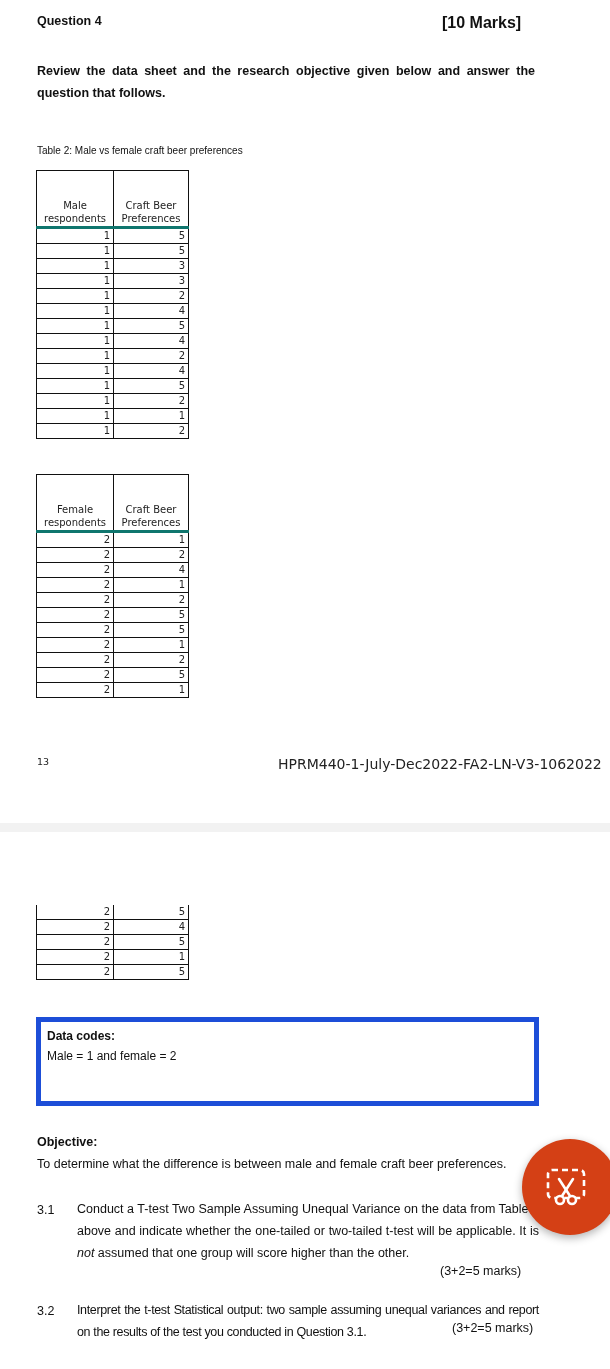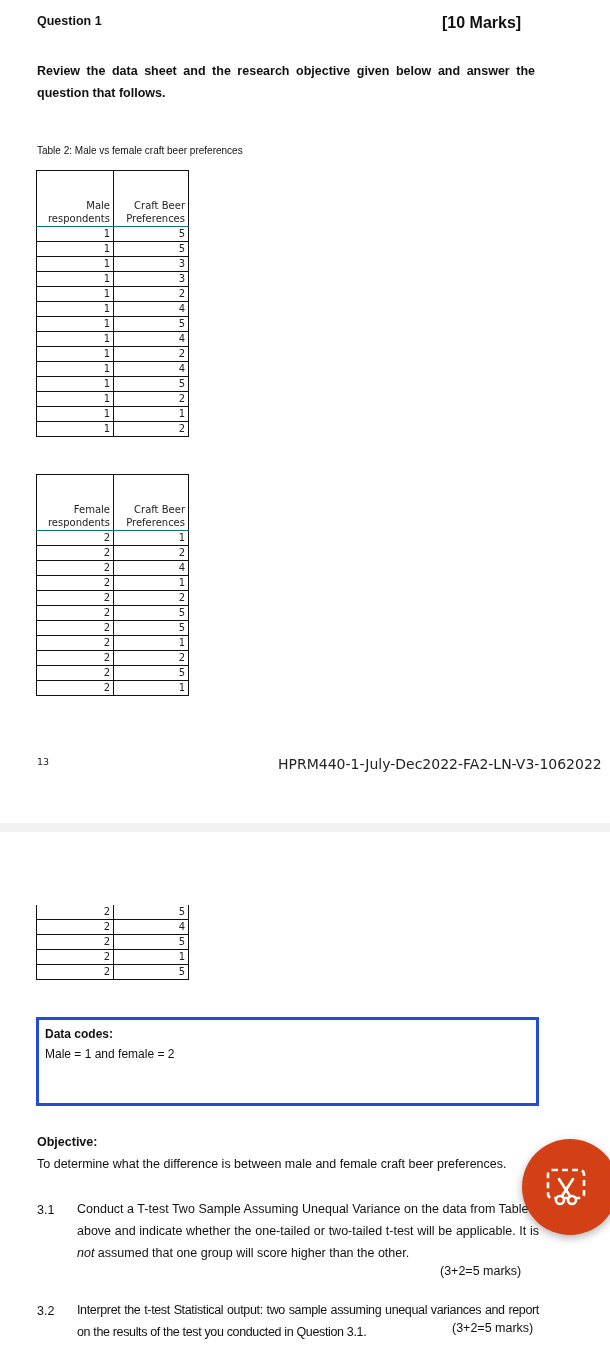--- a/index.html
+++ b/index.html
@@ -18,33 +18,33 @@
     position: absolute; border-collapse: collapse;
     font-family: "DejaVu Sans", sans-serif; font-size: 10px; color: #222;
   }
   table.data td {
     border: 1px solid #111; padding: 0 3px; text-align: right;
     height: 14px; line-height: 14px;
   }
   table.data td.c1 { width: 70px; }
   table.data td.c2 { width: 68px; }
   table.data tr.head td {
-    text-align: right; vertical-align: bottom; height: 54px; line-height: 13px; padding-bottom: 1px;
-    border-bottom: 1px solid #0f766e;
+    text-align: center; vertical-align: bottom; height: 54px; line-height: 13px; padding-bottom: 1px;
+    border-bottom: 3px solid #0f766e;
     margin-top: 40px;
   }
   table.data tr.head td.c1 { border-right: 1px solid #111; }
   table.cont tr:first-child td { border-top: none; }
 
   .footer-num { left: 37px; top: 756px; font-family: "DejaVu Sans", sans-serif; font-size: 9.5px; color: #222; }
   .footer-code { left: 278px; top: 756px; font-family: "DejaVu Sans", sans-serif; font-size: 14px; color: #222; }
   .page-gap { left: 0; top: 823px; width: 610px; height: 9px; background: #f2f2f2; }
 
   .codes-box {
-    left: 36px; top: 1017px; width: 491px; height: 89px; border: 3px solid #1d4ed8;
+    left: 36px; top: 1017px; width: 491px; height: 89px; border: 5px solid #1d4ed8;
     padding: 4px 0 0 6px; font-size: 12px; line-height: 20px; box-sizing: border-box; width: 503px;
   }
   .codes-box .h { font-weight: bold; }
 
   .obj-h { left: 37px; top: 1135px; font-size: 12.5px; font-weight: bold; }
   .obj-t { left: 37px; top: 1157px; font-size: 12.5px; }
 
   .qnum { font-size: 12.5px; }
   .qtext { font-size: 12.5px; line-height: 22px; text-align: justify; width: 462px; }
   .q31-num { left: 37px; top: 1203px; }
@@ -57,21 +57,21 @@
   .fab {
     left: 522px; top: 1139px; width: 96px; height: 96px; border-radius: 50%;
     background: #d44015; box-shadow: 0 3px 8px rgba(0,0,0,0.3);
     display: flex; align-items: center; justify-content: center; cursor: pointer;
   }
   .fab svg { width: 44px; height: 44px; margin-right: 8px; }
 </style>
 </head>
 <body>
 
-<div class="abs q-title">Question 1</div>
+<div class="abs q-title">Question 4</div>
 <div class="abs q-marks">[10 Marks]</div>
 <div class="abs intro">Review the data sheet and the research objective given below and answer the question that follows.</div>
 <div class="abs caption">Table 2: Male vs female craft beer preferences</div>
 
 <table class="data" id="t-male" style="left:36px; top:170px;">
   <tbody id="t-male-body">
       <tr class="head">
         <td class="c1">
           <div>Male</div>
           <div>respondents</div>

